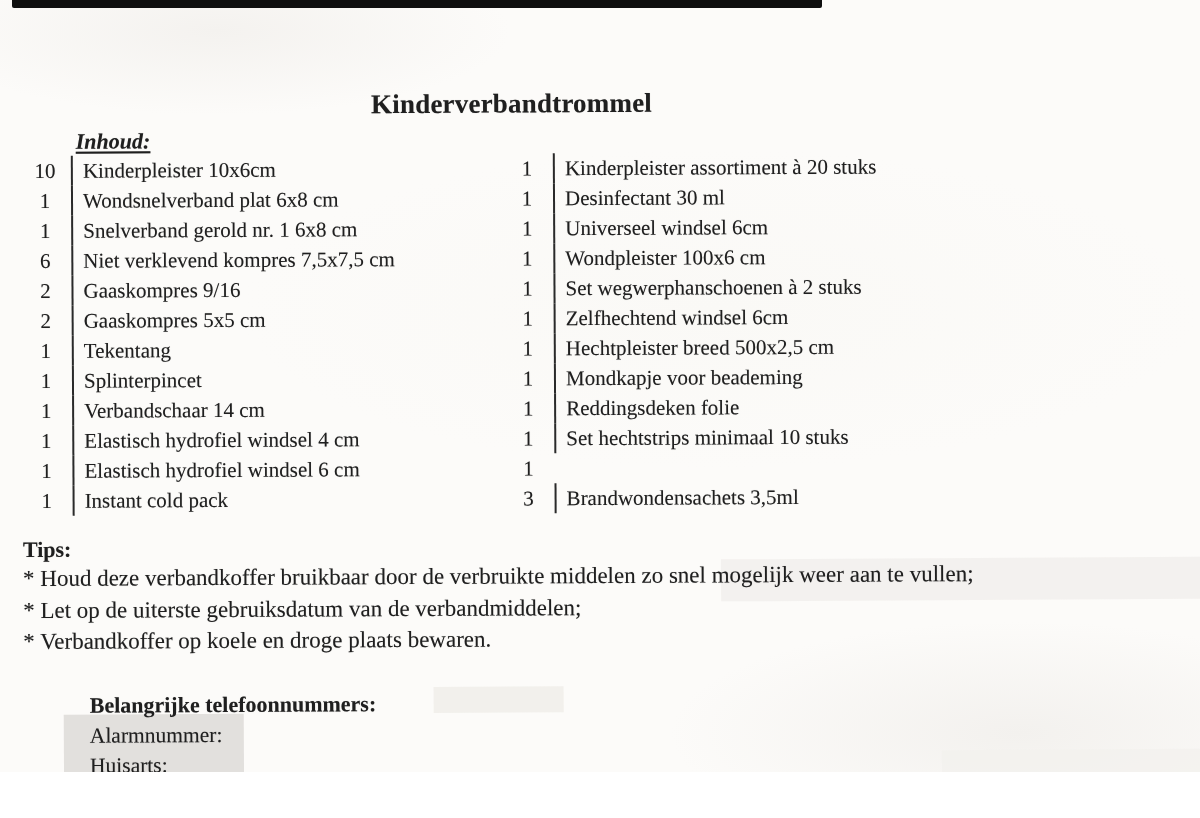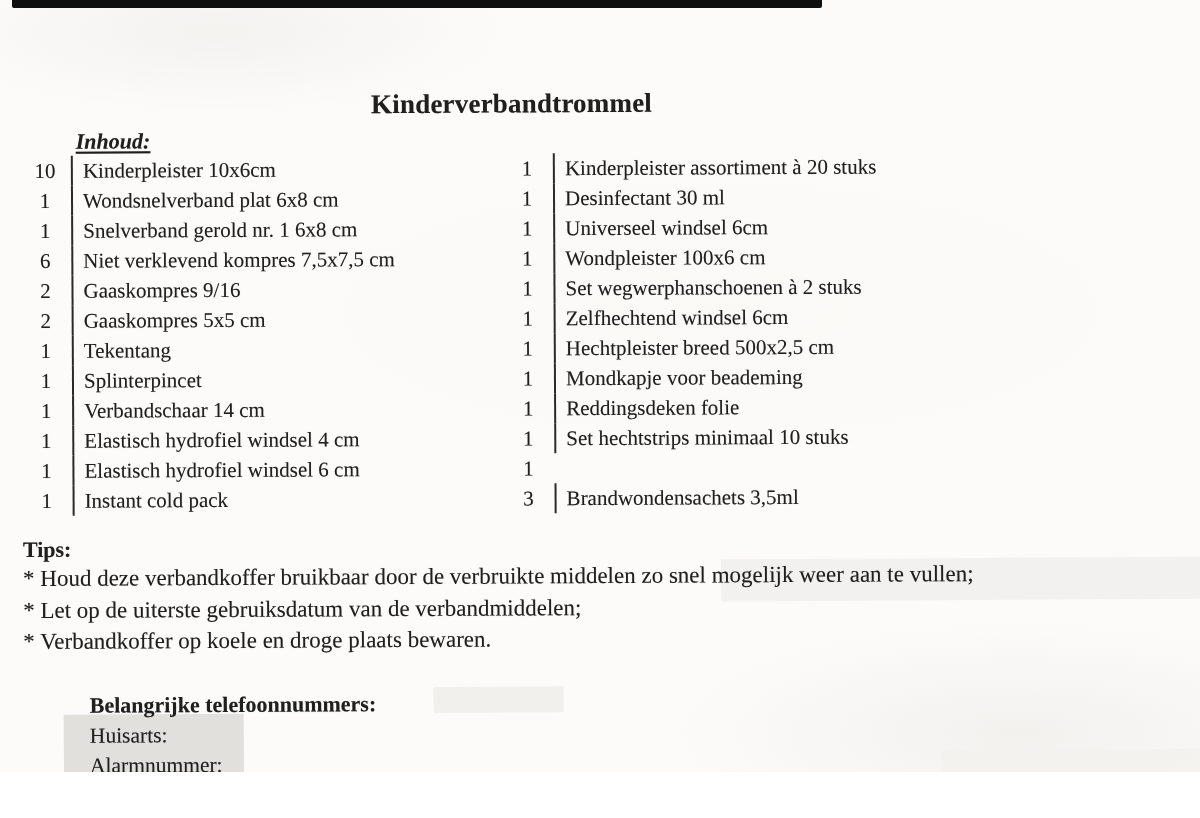--- a/index.html
+++ b/index.html
@@ -199,21 +199,21 @@
 
     <div class="tips-heading">Tips:</div>
     <div class="tips-lines">
         <div>* Houd deze verbandkoffer bruikbaar door de verbruikte middelen zo snel mogelijk weer aan te vullen;</div>
         <div>* Let op de uiterste gebruiksdatum van de verbandmiddelen;</div>
         <div>* Verbandkoffer op koele en droge plaats bewaren.</div>
       </div>
 
     <div class="phone-heading">Belangrijke telefoonnummers:</div>
     <div class="phone-lines">
+        <div>Alarmnummer:</div>
         <div>Huisarts:</div>
-        <div>Alarmnummer:</div>
         <div>Bedrijfsarts:</div>
       </div>
 
     <div class="footer-code">HB 7324 BR - 15</div>
 
   </div>
 </div>
 
 </body></html>

